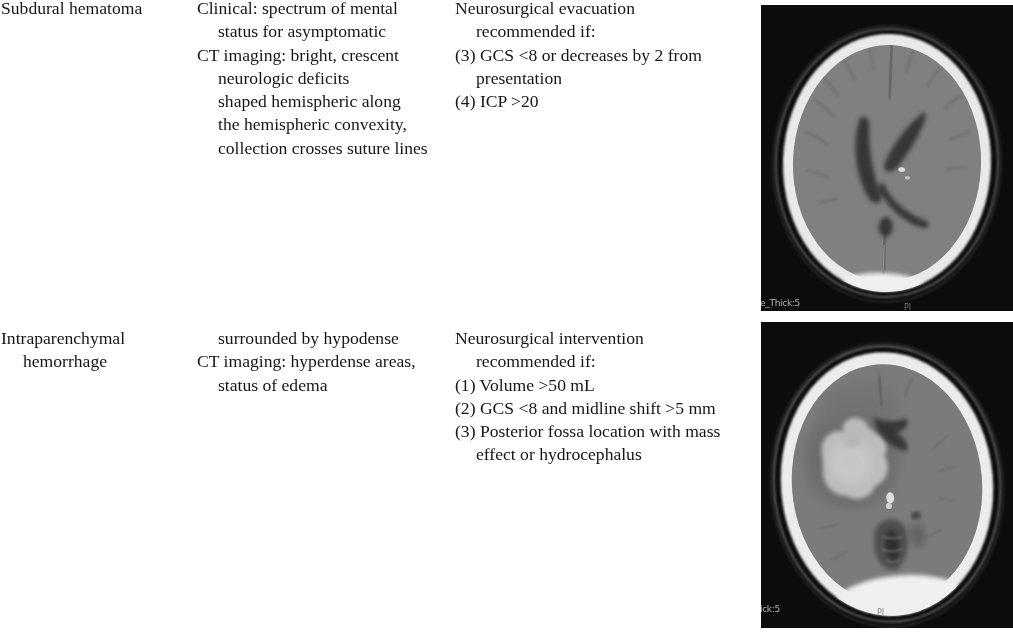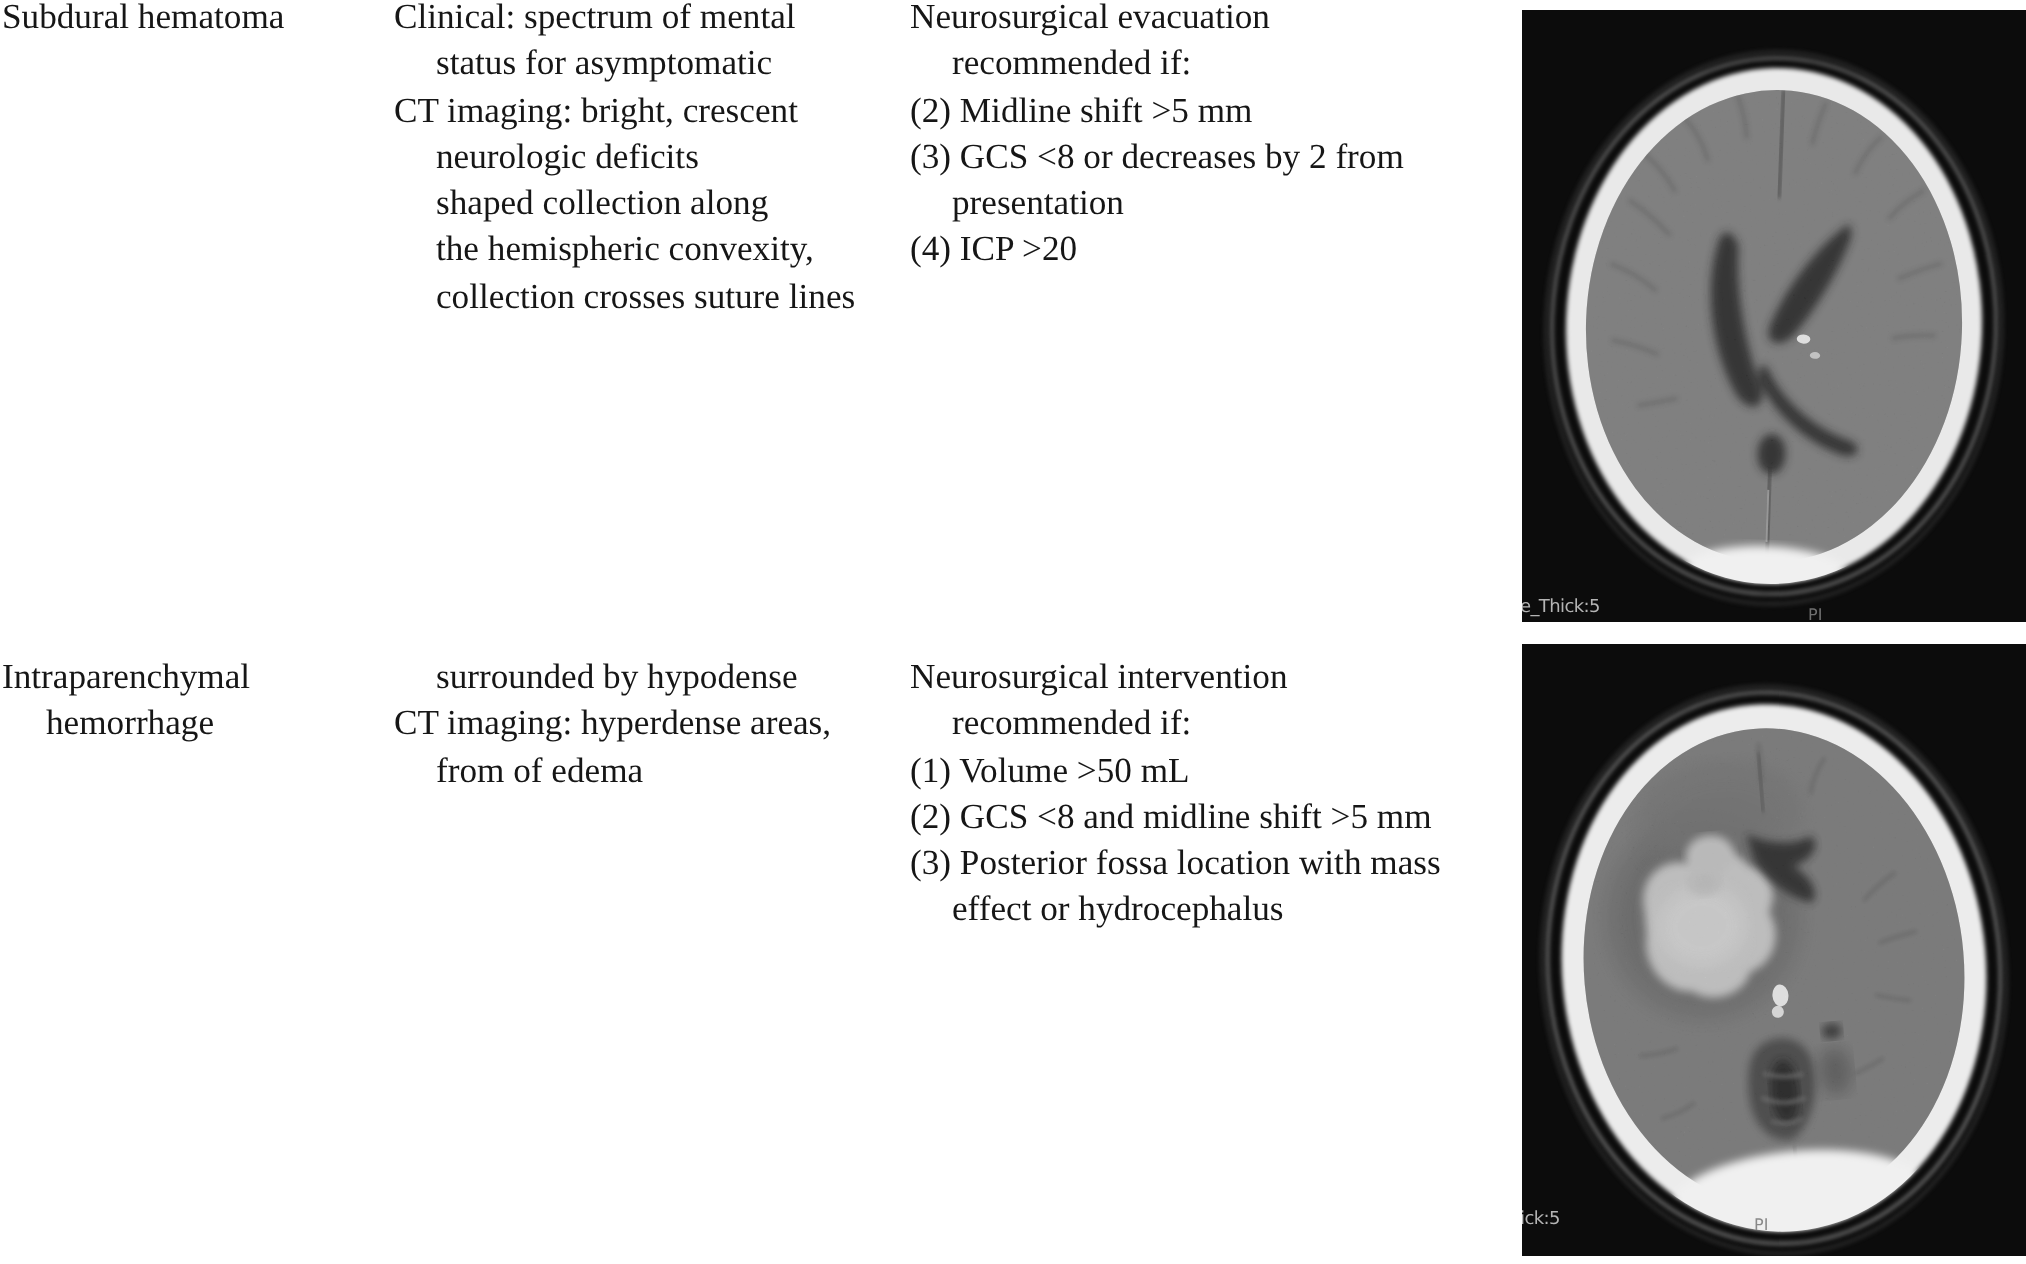--- a/index.html
+++ b/index.html
@@ -27,29 +27,28 @@
 
 <div class="cell r1 c1">
   <div class="line">Subdural hematoma</div>
 </div>
 
 <div class="cell r1 c2">
   <div class="line">Clinical: spectrum of mental</div>
   <div class="line ind">status for asymptomatic</div>
   <div class="line">CT imaging: bright, crescent</div>
   <div class="line ind">neurologic deficits</div>
-  <div class="line ind">shaped collection along</div>
+  <div class="line ind">shaped hemispheric along</div>
   <div class="line ind">the hemispheric convexity,</div>
   <div class="line ind">collection crosses suture lines</div>
 </div>
 
 <div class="cell r1 c3">
   <div class="line">Neurosurgical evacuation</div>
   <div class="line ind">recommended if:</div>
-  <div class="line">(2) Midline shift &gt;5 mm</div>
   <div class="line">(3) GCS &lt;8 or decreases by 2 from</div>
   <div class="line ind">presentation</div>
   <div class="line">(4) ICP &gt;20</div>
 </div>
 
 <div class="ct ct1">
 <svg width="252" height="306" viewBox="0 0 252 306">
   <defs>
     <filter id="b1">
           <feGaussianBlur stdDeviation="1"></feGaussianBlur>
@@ -135,21 +134,21 @@
 </div>
 
 <div class="cell r2 c1">
   <div class="line">Intraparenchymal</div>
   <div class="line" style="padding-left:22px">hemorrhage</div>
 </div>
 
 <div class="cell r2 c2">
   <div class="line ind">surrounded by hypodense</div>
   <div class="line">CT imaging: hyperdense areas,</div>
-  <div class="line ind">from of edema</div>
+  <div class="line ind">status of edema</div>
 </div>
 
 <div class="cell r2 c3">
   <div class="line">Neurosurgical intervention</div>
   <div class="line ind">recommended if:</div>
   <div class="line">(1) Volume &gt;50 mL</div>
   <div class="line">(2) GCS &lt;8 and midline shift &gt;5 mm</div>
   <div class="line">(3) Posterior fossa location with mass</div>
   <div class="line ind">effect or hydrocephalus</div>
 </div>

